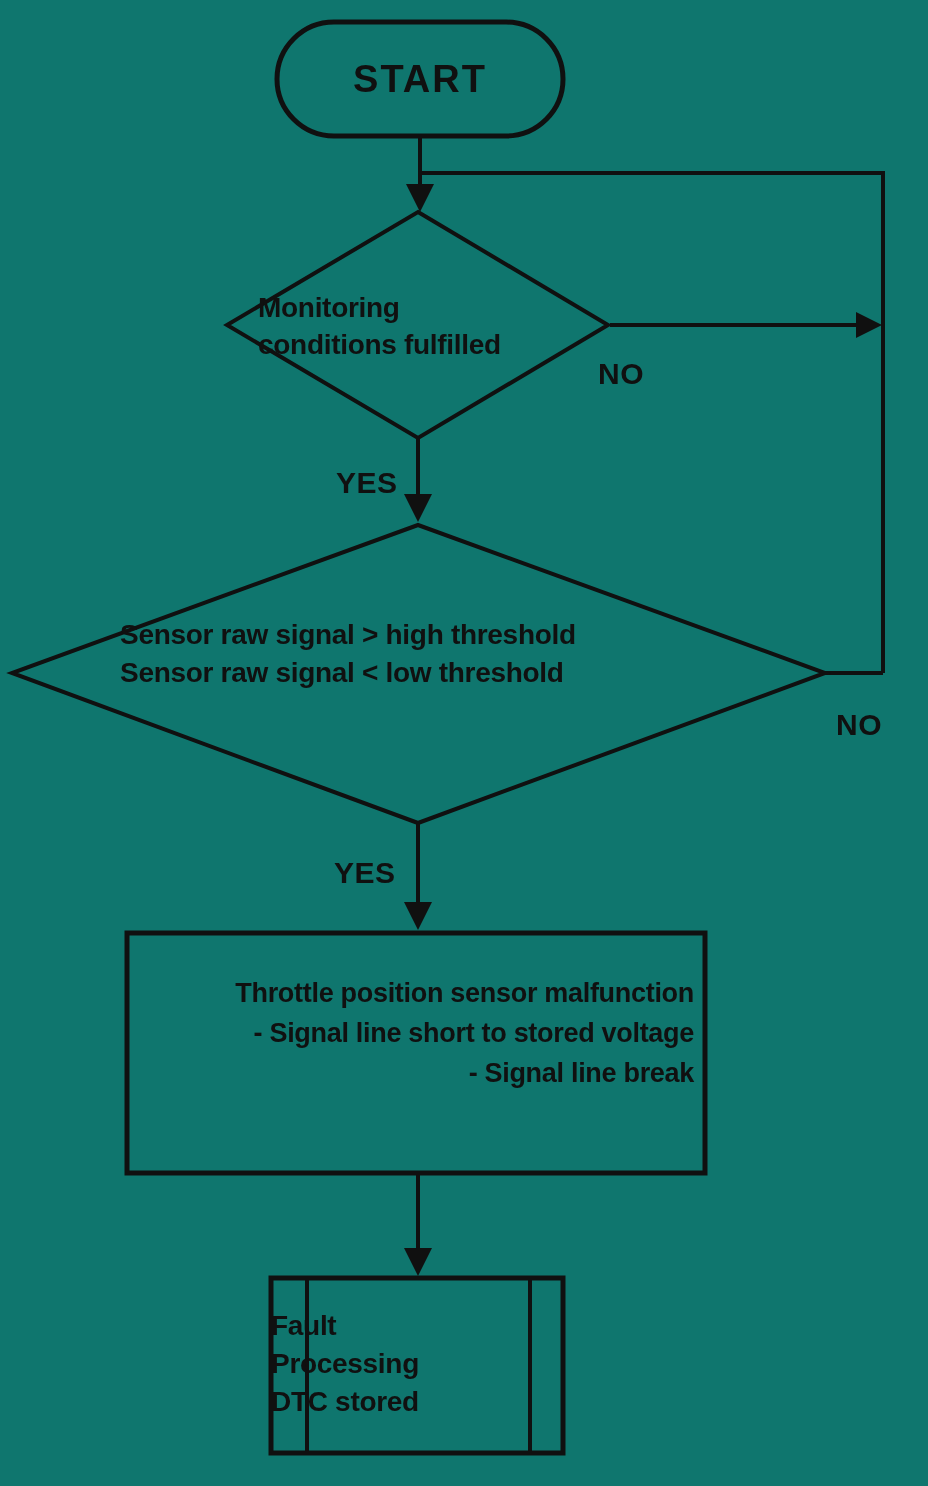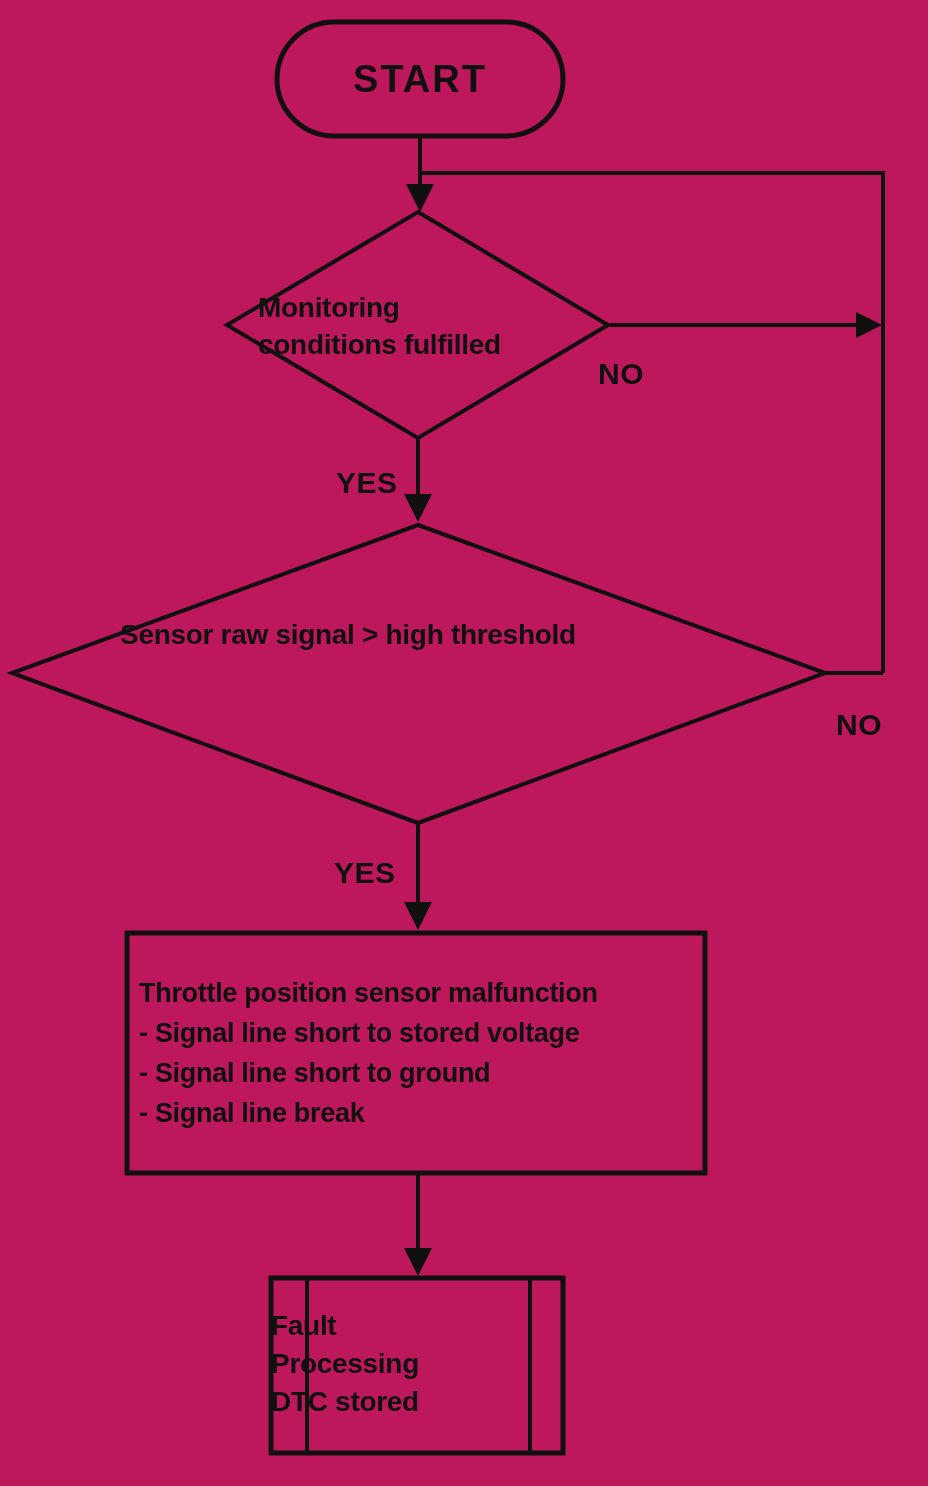--- a/index.html
+++ b/index.html
@@ -4,21 +4,21 @@
 <style>
   html, body {
     margin: 0;
     padding: 0;
     background: #ffffff;
   }
   .page {
     position: relative;
     width: 928px;
     height: 1486px;
-    background: #be185d;
+    background: #0f766e;
     font-family: "Liberation Sans", "DejaVu Sans", sans-serif;
     color: #101010;
     overflow: hidden;
     filter: blur(0.2px);
   }
   .shapes {
     position: absolute;
     left: 0; top: 0;
   }
   .label {
@@ -42,21 +42,21 @@
     text-align: left;
     font-size: 28px; line-height: 37px; letter-spacing: -0.3px;
   }
   .d2-text {
     left: 120px; top: 616px; width: 550px;
     text-align: left;
     font-size: 28px; line-height: 38px; letter-spacing: -0.3px;
   }
   .rect1-text {
     left: 139px; top: 973px; width: 555px;
-    text-align: left;
+    text-align: right;
     font-size: 27px; line-height: 40px; letter-spacing: -0.3px;
   }
   .predef-text {
     left: 271px; top: 1307px; width: 292px;
     text-align: left;
     font-size: 28px; line-height: 38px; letter-spacing: -0.3px;
   }
   .yesno { font-size: 30px; line-height: 30px; letter-spacing: 0.5px; margin-top: 20px; }
 </style>
 </head>
@@ -107,29 +107,29 @@
   <div class="node-text d1-text">
     <div>Monitoring</div>
     <div>conditions fulfilled</div>
   </div>
 
   <div class="label yesno" style="left:598px; top:339px;">NO</div>
   <div class="label yesno" style="left:336px; top:448px;">YES</div>
 
   <div class="node-text d2-text">
     <div>Sensor raw signal &gt; high threshold</div>
+    <div>Sensor raw signal &lt; low threshold</div>
   </div>
 
   <div class="label yesno" style="left:836px; top:690px;">NO</div>
   <div class="label yesno" style="left:334px; top:838px;">YES</div>
 
   <div class="node-text rect1-text">
     <div>Throttle position sensor malfunction</div>
     <div>- Signal line short to stored voltage</div>
-    <div>- Signal line short to ground</div>
     <div>- Signal line break</div>
   </div>
 
   <div class="node-text predef-text">
     <div>Fault</div>
     <div>Processing</div>
     <div>DTC stored</div>
   </div>
 
 </div>

